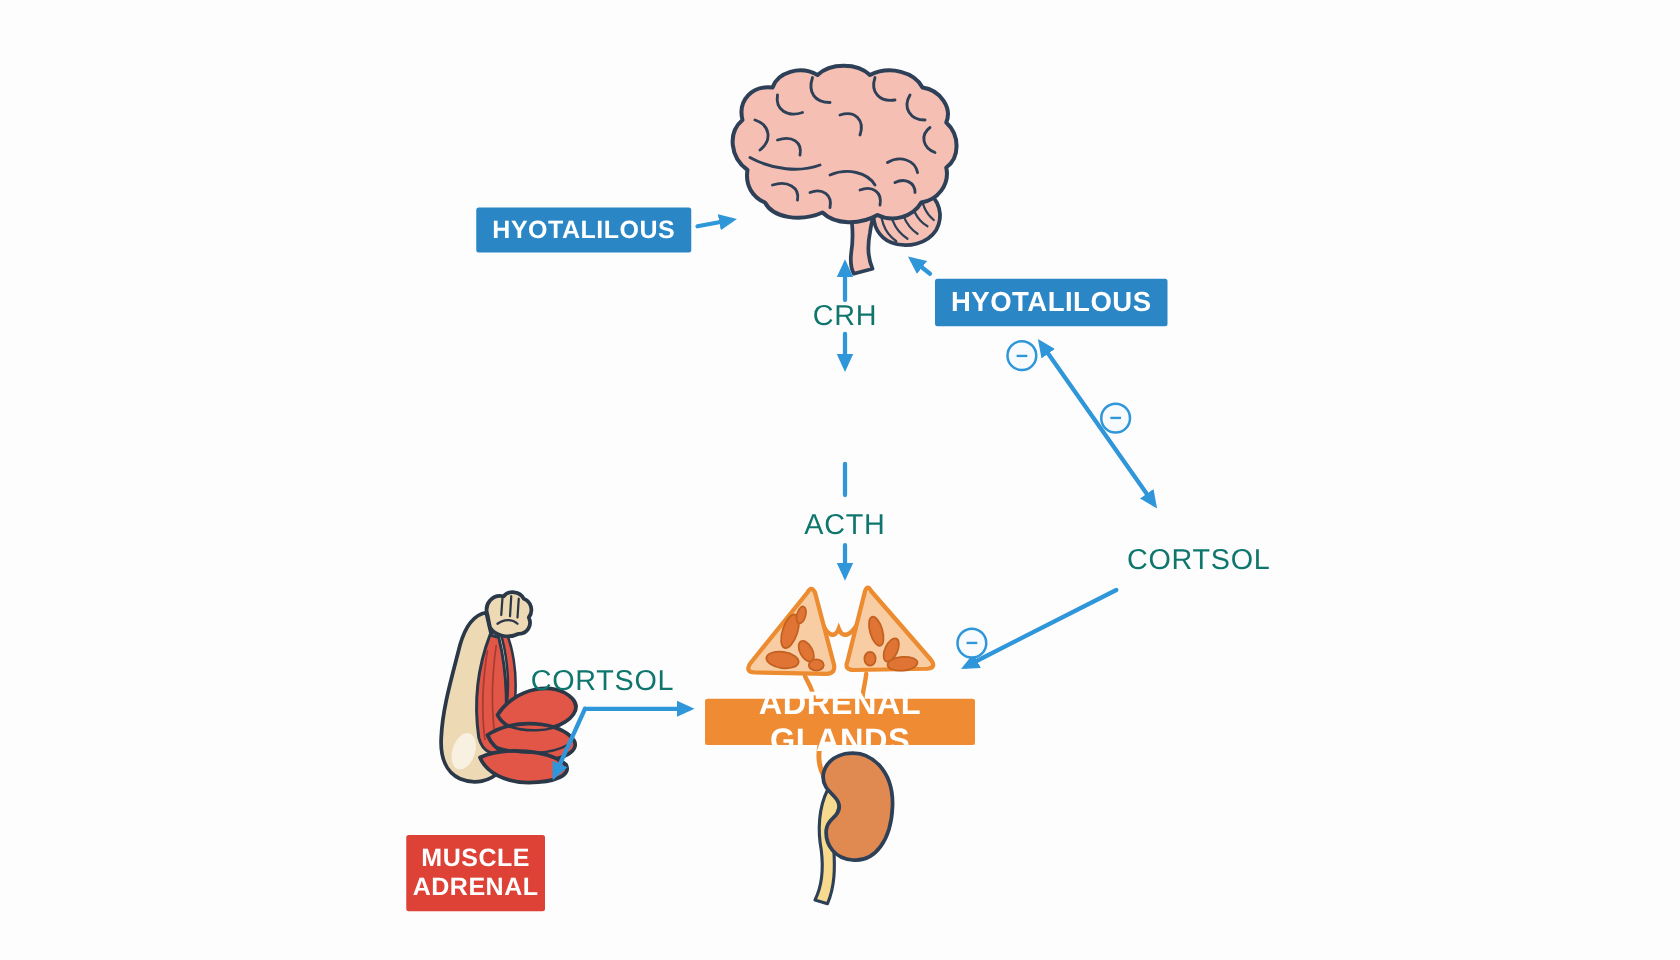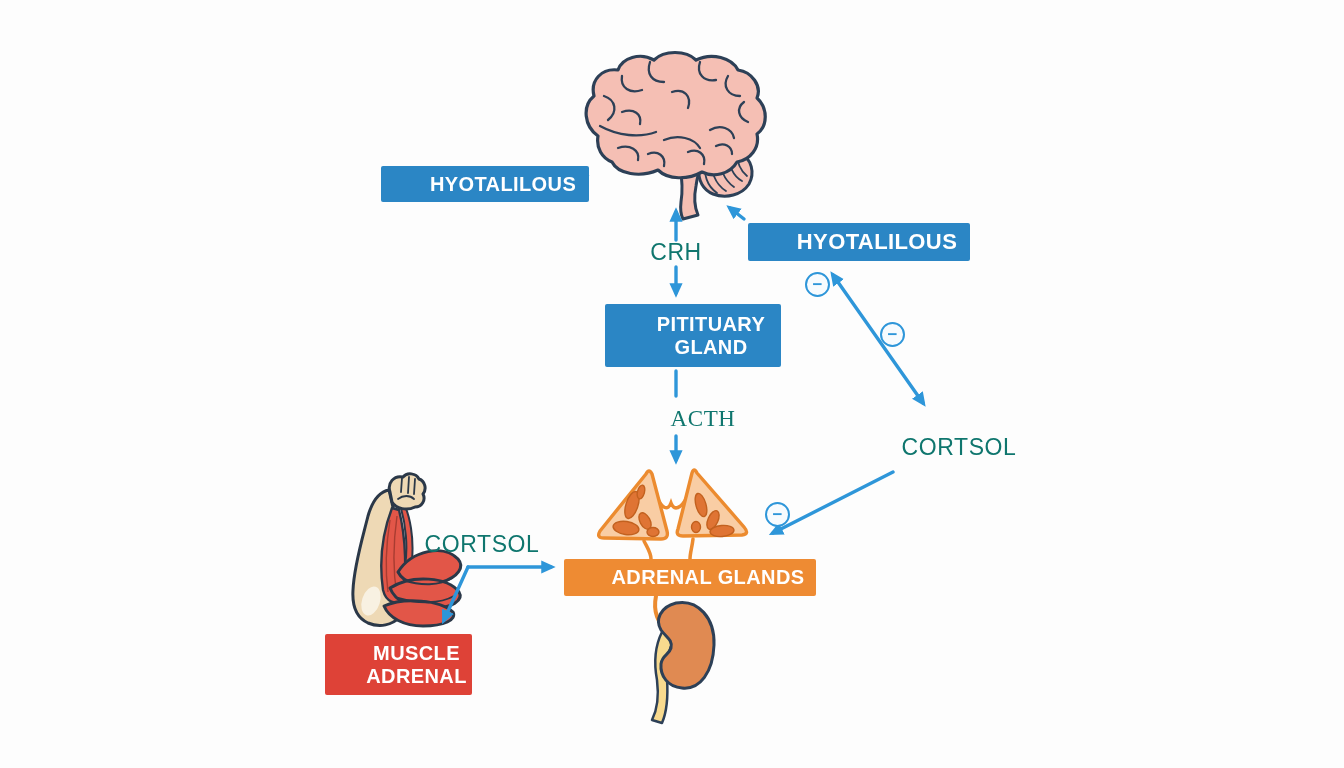--- a/index.html
+++ b/index.html
@@ -4,41 +4,41 @@
 <style>
   html,body{margin:0;padding:0;background:#ffffff;}
   #canvas{
     position:relative;width:1344px;height:768px;background:#fdfdfd;
     font-family:"Liberation Sans",sans-serif;overflow:hidden;
   }
   #art{position:absolute;left:0;top:0;width:1344px;height:768px;}
   .box{
     position:absolute;display:flex;flex-direction:column;align-items:center;justify-content:center;
     color:#ffffff;font-weight:bold;text-align:center;border-radius:2px;
-    letter-spacing:0.4px;line-height:1.12;padding-left:36px;
+    letter-spacing:0.4px;line-height:1.12;
   }
   .box-blue{background:#2b86c5;}
   .box-orange{background:#ee8b33;}
   .box-red{background:#de4237;}
   .hormone-label{
     position:absolute;color:#0f766e;font-size:23px;letter-spacing:0.6px;
     text-align:center;white-space:nowrap;
   }
   .minus-circle{
     position:absolute;width:21px;height:21px;border:2.5px solid #2e96d9;border-radius:50%;
     background:#f7fbfe;color:#2e96d9;display:flex;align-items:center;justify-content:center;
     font-size:17px;font-weight:bold;line-height:1;
   }
   #box-hypo-left  {left:381px;top:166px;width:172px;height:36px;font-size:20px;}
   #box-pituitary  {left:605px;top:304px;width:140px;height:63px;font-size:20px;}
   #box-hypo-right {left:748px;top:223px;width:186px;height:38px;font-size:22px;}
-  #box-adrenal    {left:564px;top:559px;width:216px;height:37px;font-size:20px;}
-  #box-muscle     {left:325px;top:634px;width:111px;height:61px;font-size:20px;}
+  #box-adrenal    {left:564px;top:559px;width:216px;height:37px;font-size:26px;}
+  #box-muscle     {left:325px;top:668px;width:111px;height:61px;font-size:20px;}
   #label-crh            {left:616px;top:239px;width:120px;}
-  #label-acth           {left:643px;top:406px;width:120px;font-family:Liberation Serif, serif;}
+  #label-acth           {left:616px;top:406px;width:120px;}
   #label-cortisol-right {left:899px;top:434px;width:120px;}
   #label-cortisol-left  {left:422px;top:531px;width:120px;}
   #minus-1{left:805px;top:272px;}
   #minus-2{left:880px;top:322px;}
   #minus-3{left:765px;top:502px;}
 </style>
 </head>
 <body>
 
 <div id="canvas">
@@ -158,24 +158,20 @@
       <path d="M 468 567 L 551 567" marker-end="url(#ah)"></path>
       <path d="M 468 567 L 444 620" marker-end="url(#ah)"></path>
       <path d="M 744 219 L 730 208" marker-end="url(#ah)"></path>
     </g>
   </svg>
 
   <div class="box box-blue" id="box-hypo-left">
     <span>HYOTALILOUS</span>
   </div>
 
-  <div class="box box-blue" id="box-pituitary">
-    <span>PITITUARY</span>
-    <span>GLAND</span>
-  </div>
 
   <div class="box box-blue" id="box-hypo-right">
     <span>HYOTALILOUS</span>
   </div>
 
   <div class="box box-orange" id="box-adrenal">
     <span>ADRENAL GLANDS</span>
   </div>
 
   <div class="box box-red" id="box-muscle">

